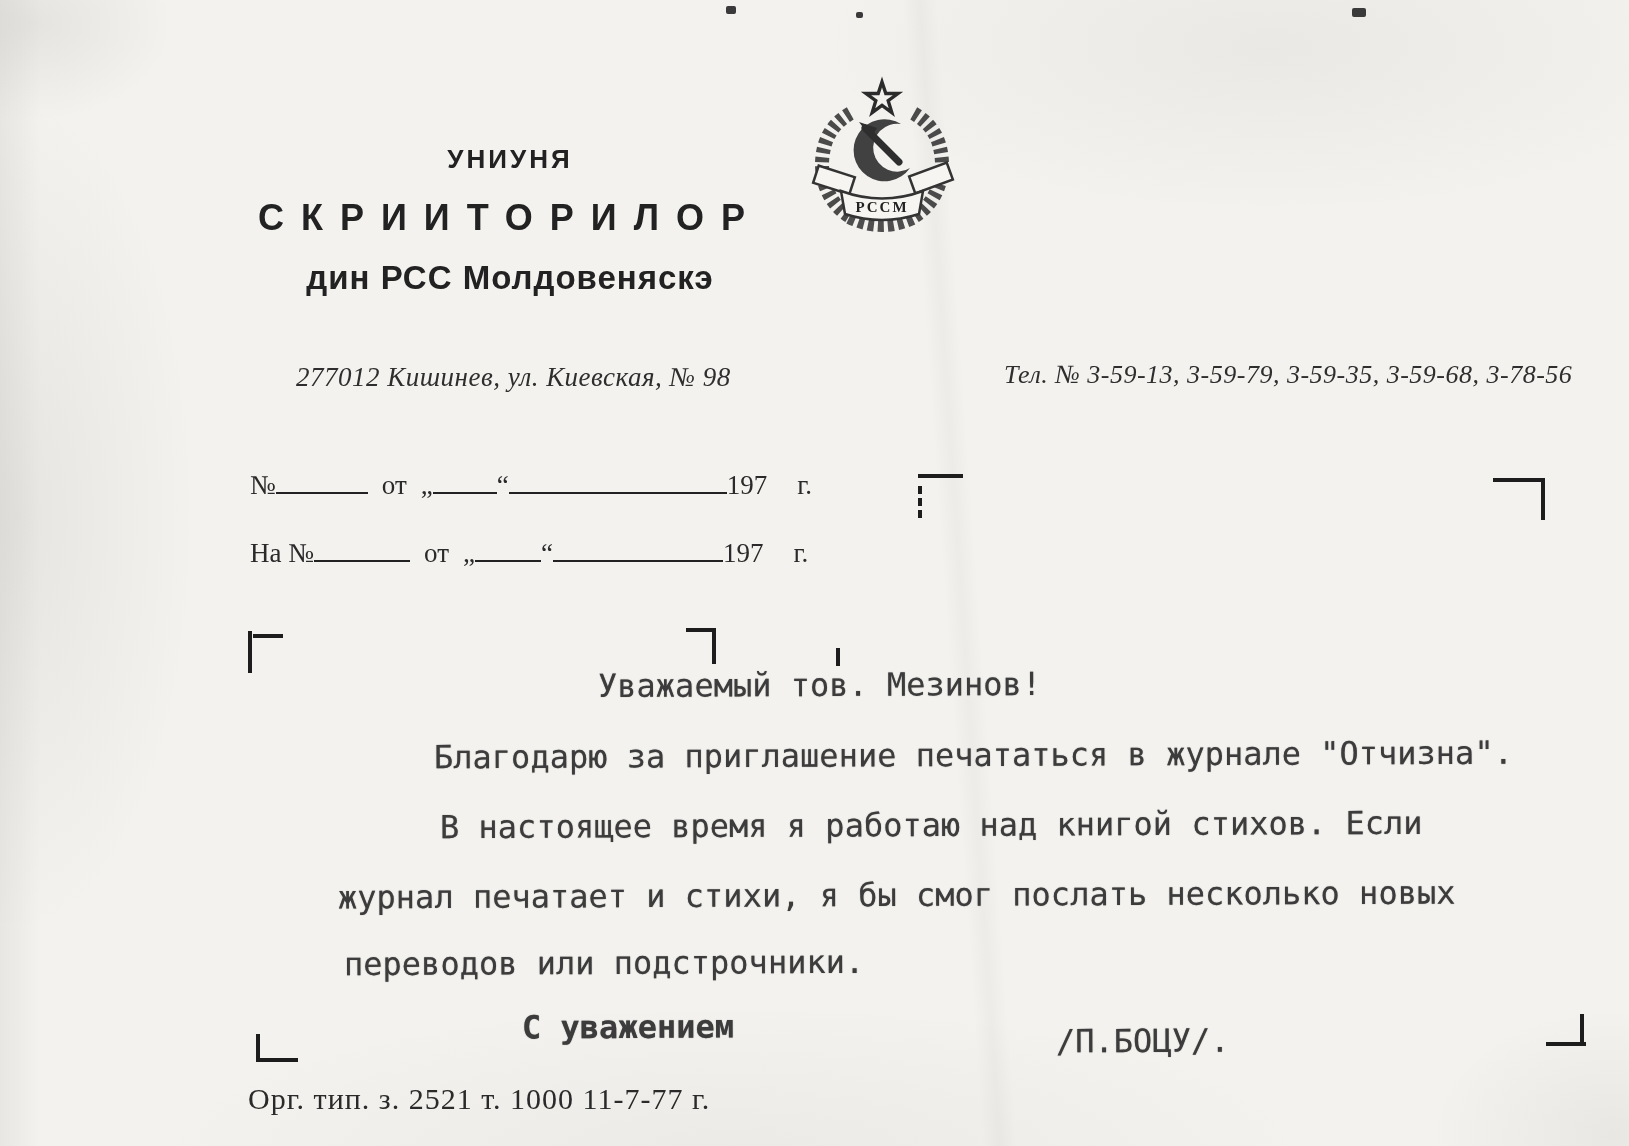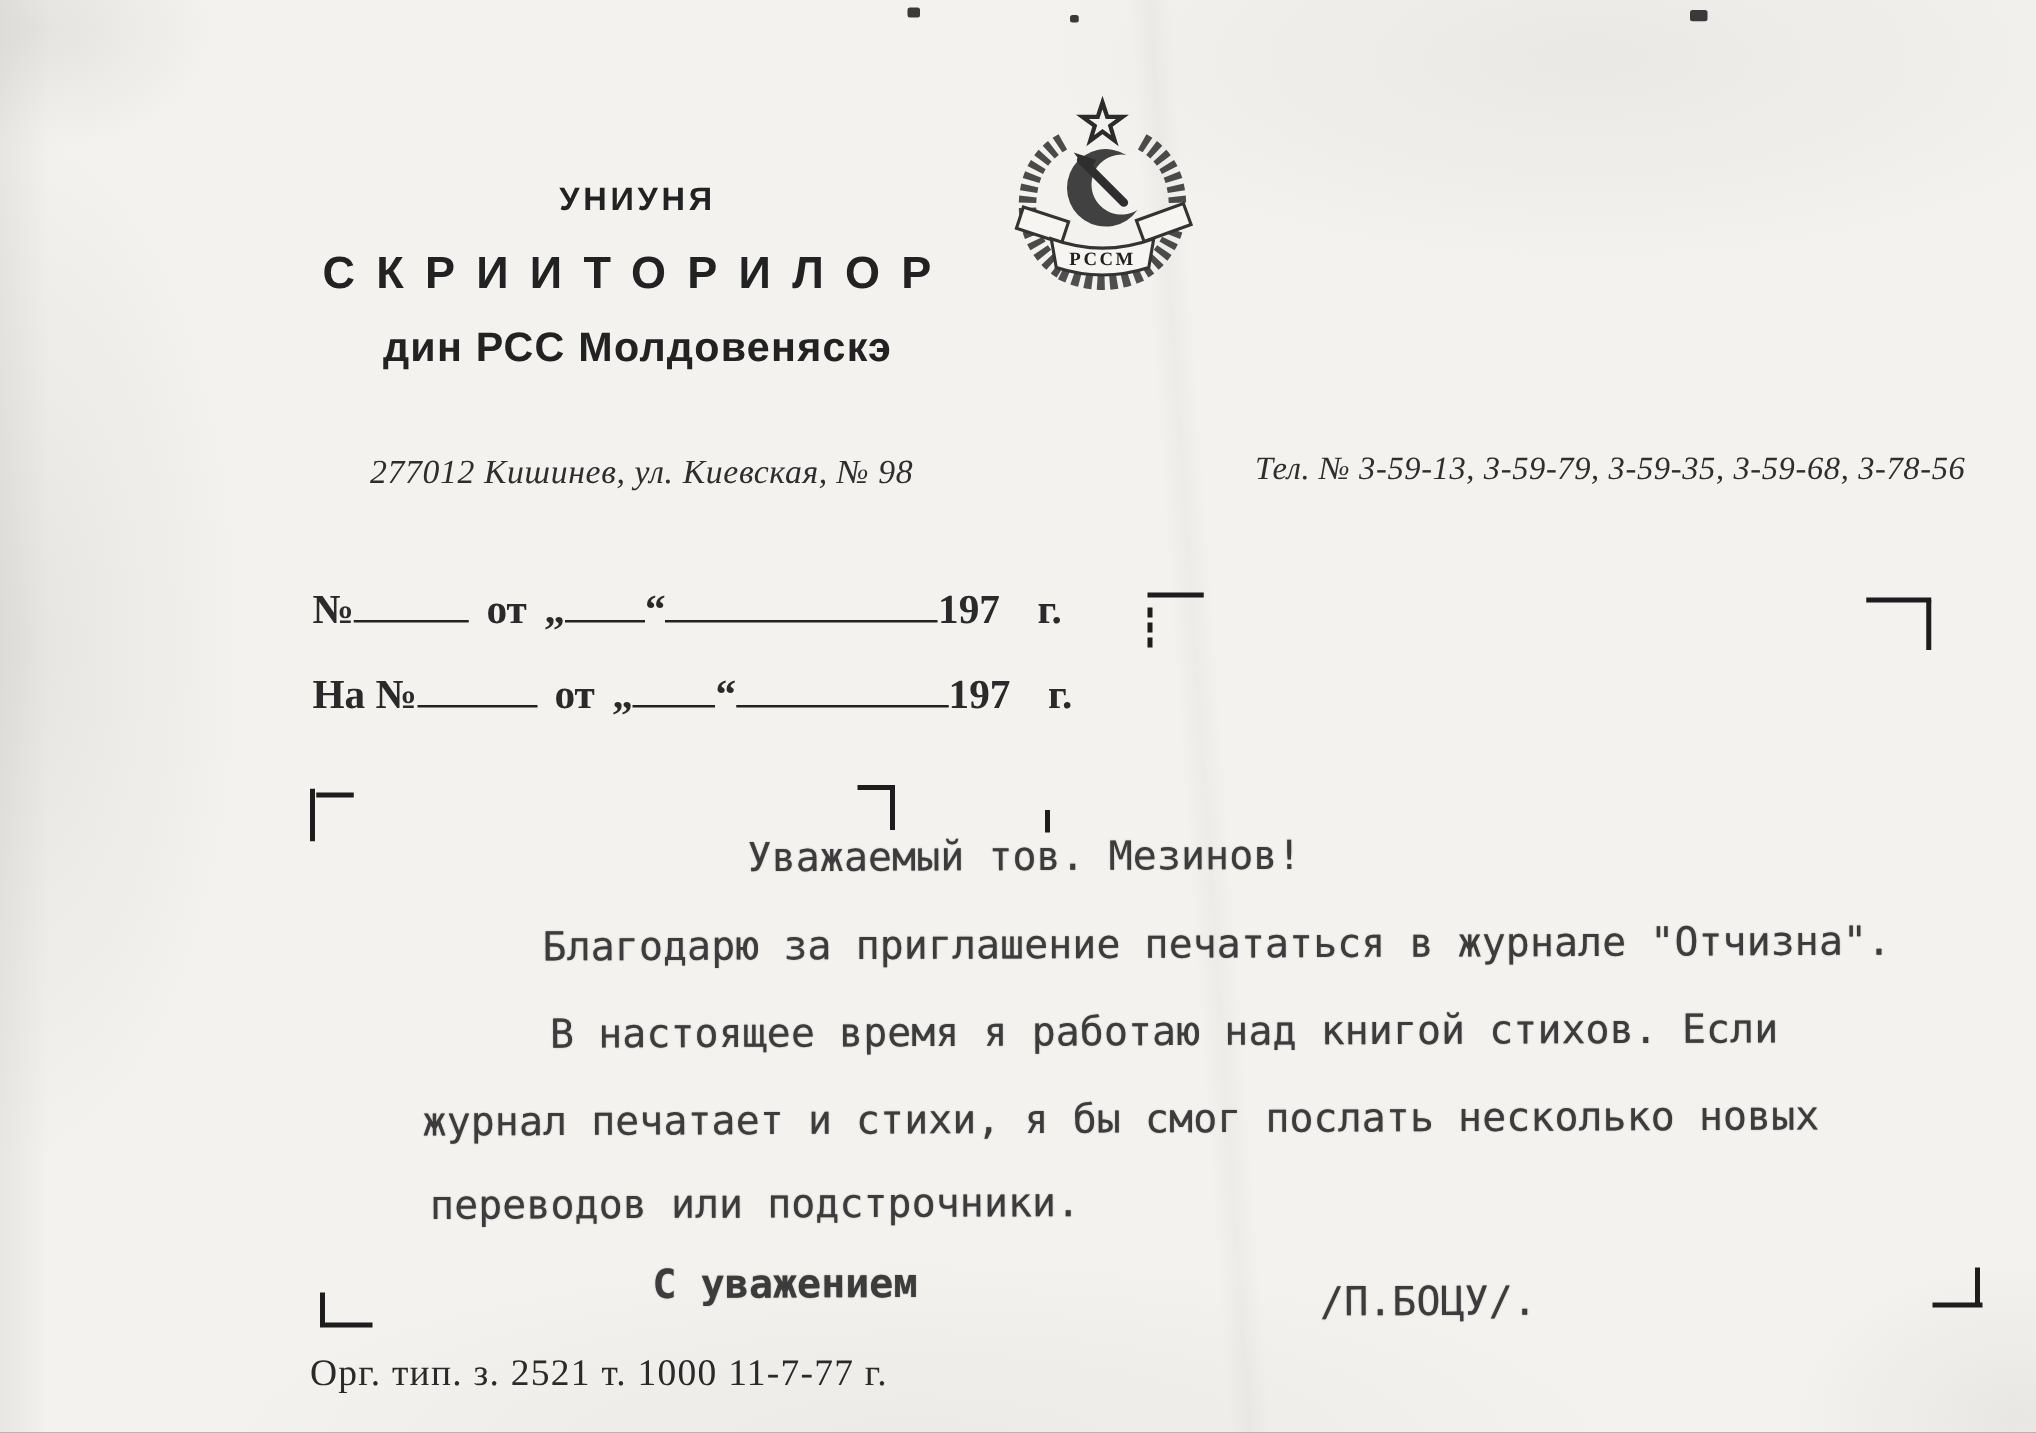--- a/index.html
+++ b/index.html
@@ -27,21 +27,21 @@
   .lh-right{ left:1002px; top:108px; width:500px; }
   .lh-line1{ font-size:26px; letter-spacing:3px; margin-bottom:22px;margin-top:36px; }
   .lh-line2{ font-size:36px; letter-spacing:17px; margin-bottom:20px; white-space:nowrap; }
   .lh-line2.tight{ letter-spacing:15px; }
   .lh-line3{ font-size:33px; letter-spacing:1px; }
   
   .contact{ font-size:27px; color:#2e2e2e; letter-spacing:0.5px; white-space:nowrap;font-style:italic; }
   .addr{ left:296px; top:362px; }
   .phone{ left:982px; top:360px; font-size:26px;margin-left:22px; }
   
-  .refline{ font-size:33px; color:#2a2a2a; white-space:nowrap;font-weight:bold; }
+  .refline{ font-size:27px; color:#2a2a2a; white-space:nowrap; }
   .blank{ display:inline-block; border-bottom:2px solid #222; height:22px; vertical-align:baseline; }
   .ref1{ left:250px; top:470px; }
   .ref2{ left:250px; top:538px; }
   .gap-s{ display:inline-block; width:14px; }
   .gap-m{ display:inline-block; width:30px; }
   
   .mark{ position:absolute; }
   .h-line{ border-top:4px solid #1d1d1d; }
   .v-line{ border-left:4px solid #1d1d1d; }
   .v-dash{ border-left:4px dashed #1d1d1d; }

